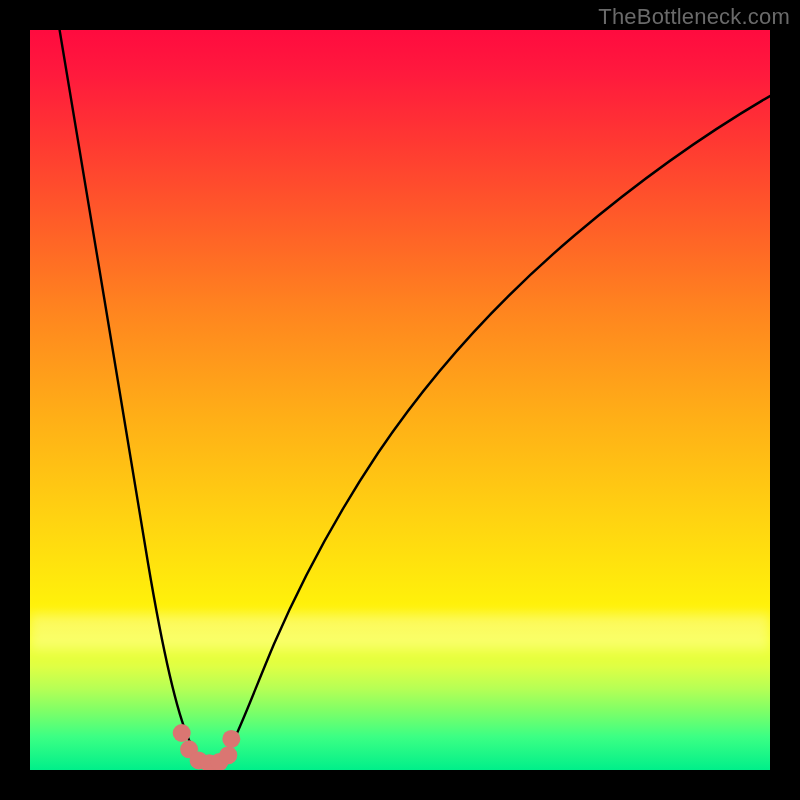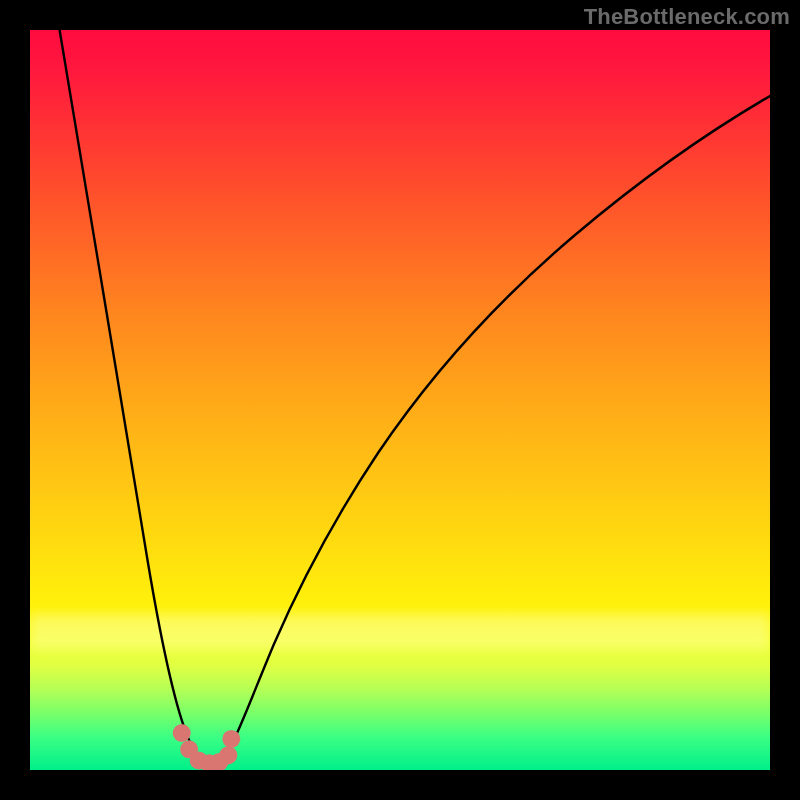--- a/index.html
+++ b/index.html
@@ -19,21 +19,21 @@
     height: 800px;
     background: #000;
   }
   .watermark {
     position: absolute;
     top: 4px;
     right: 10px;
     color: #6a6a6a;
     font-size: 22px;
     letter-spacing: 0.2px;
-    font-weight: 700;
+    font-weight: 400;
     z-index: 50;
   }
   .plot {
     position: absolute;
     top: 30px;
     left: 30px;
     width: 740px;
     height: 740px;
     overflow: hidden;
   }

